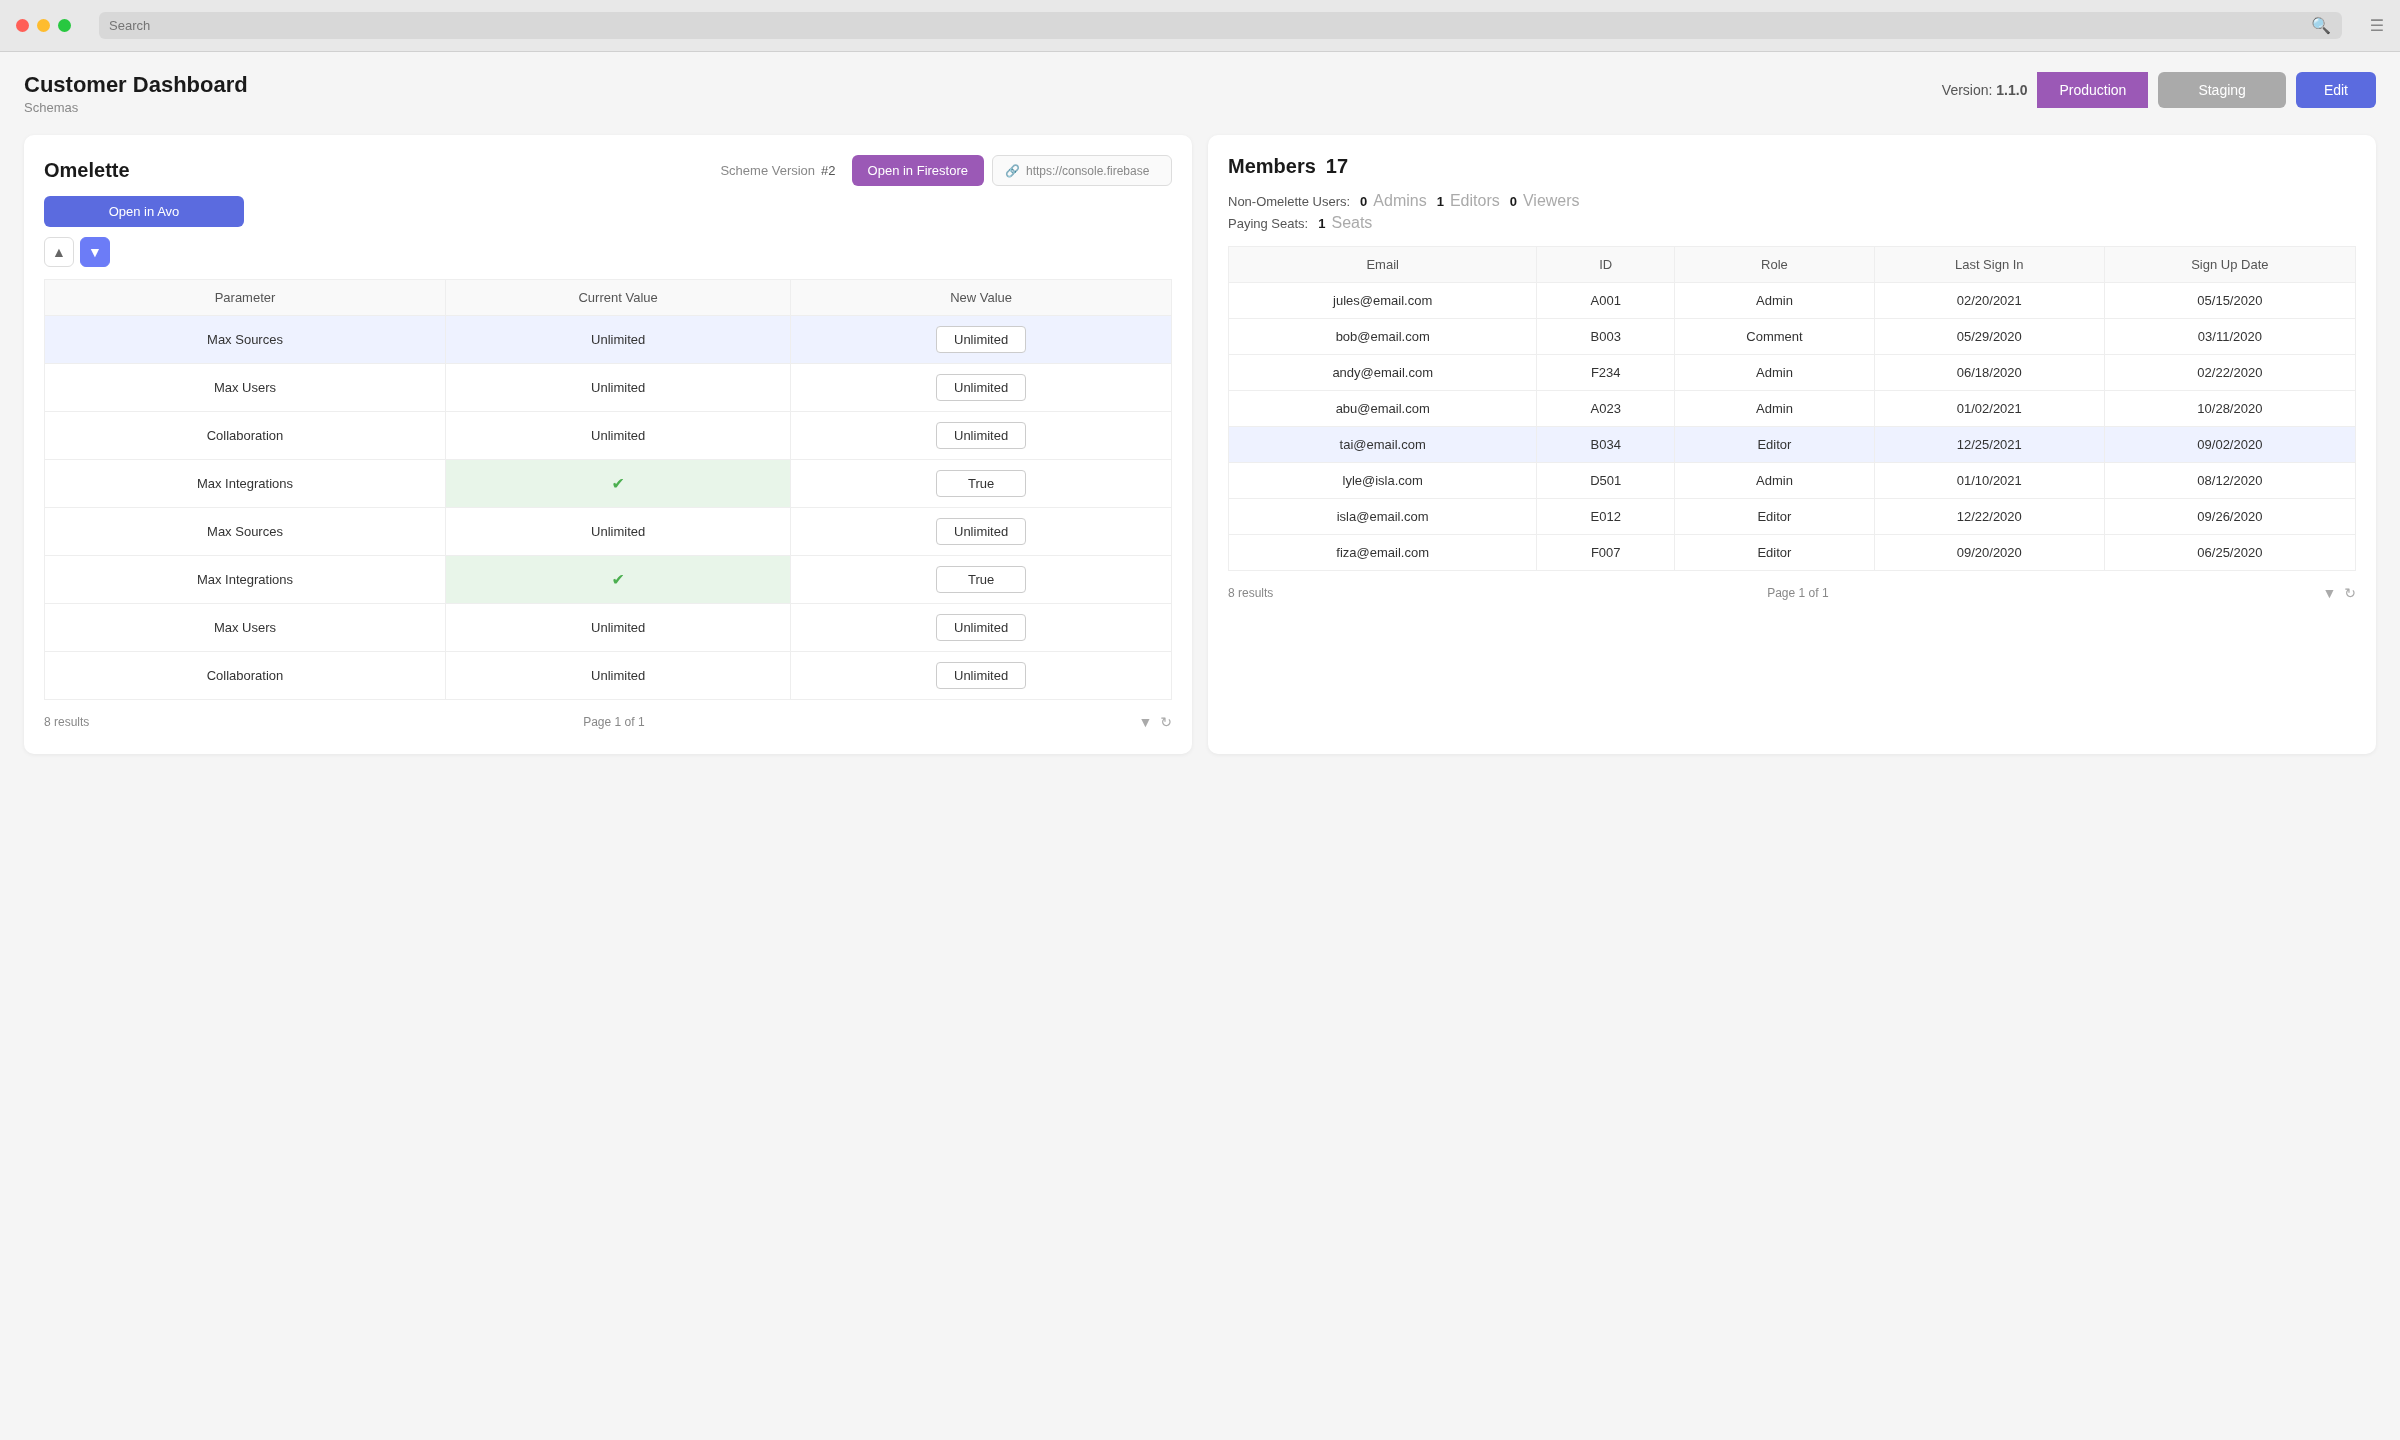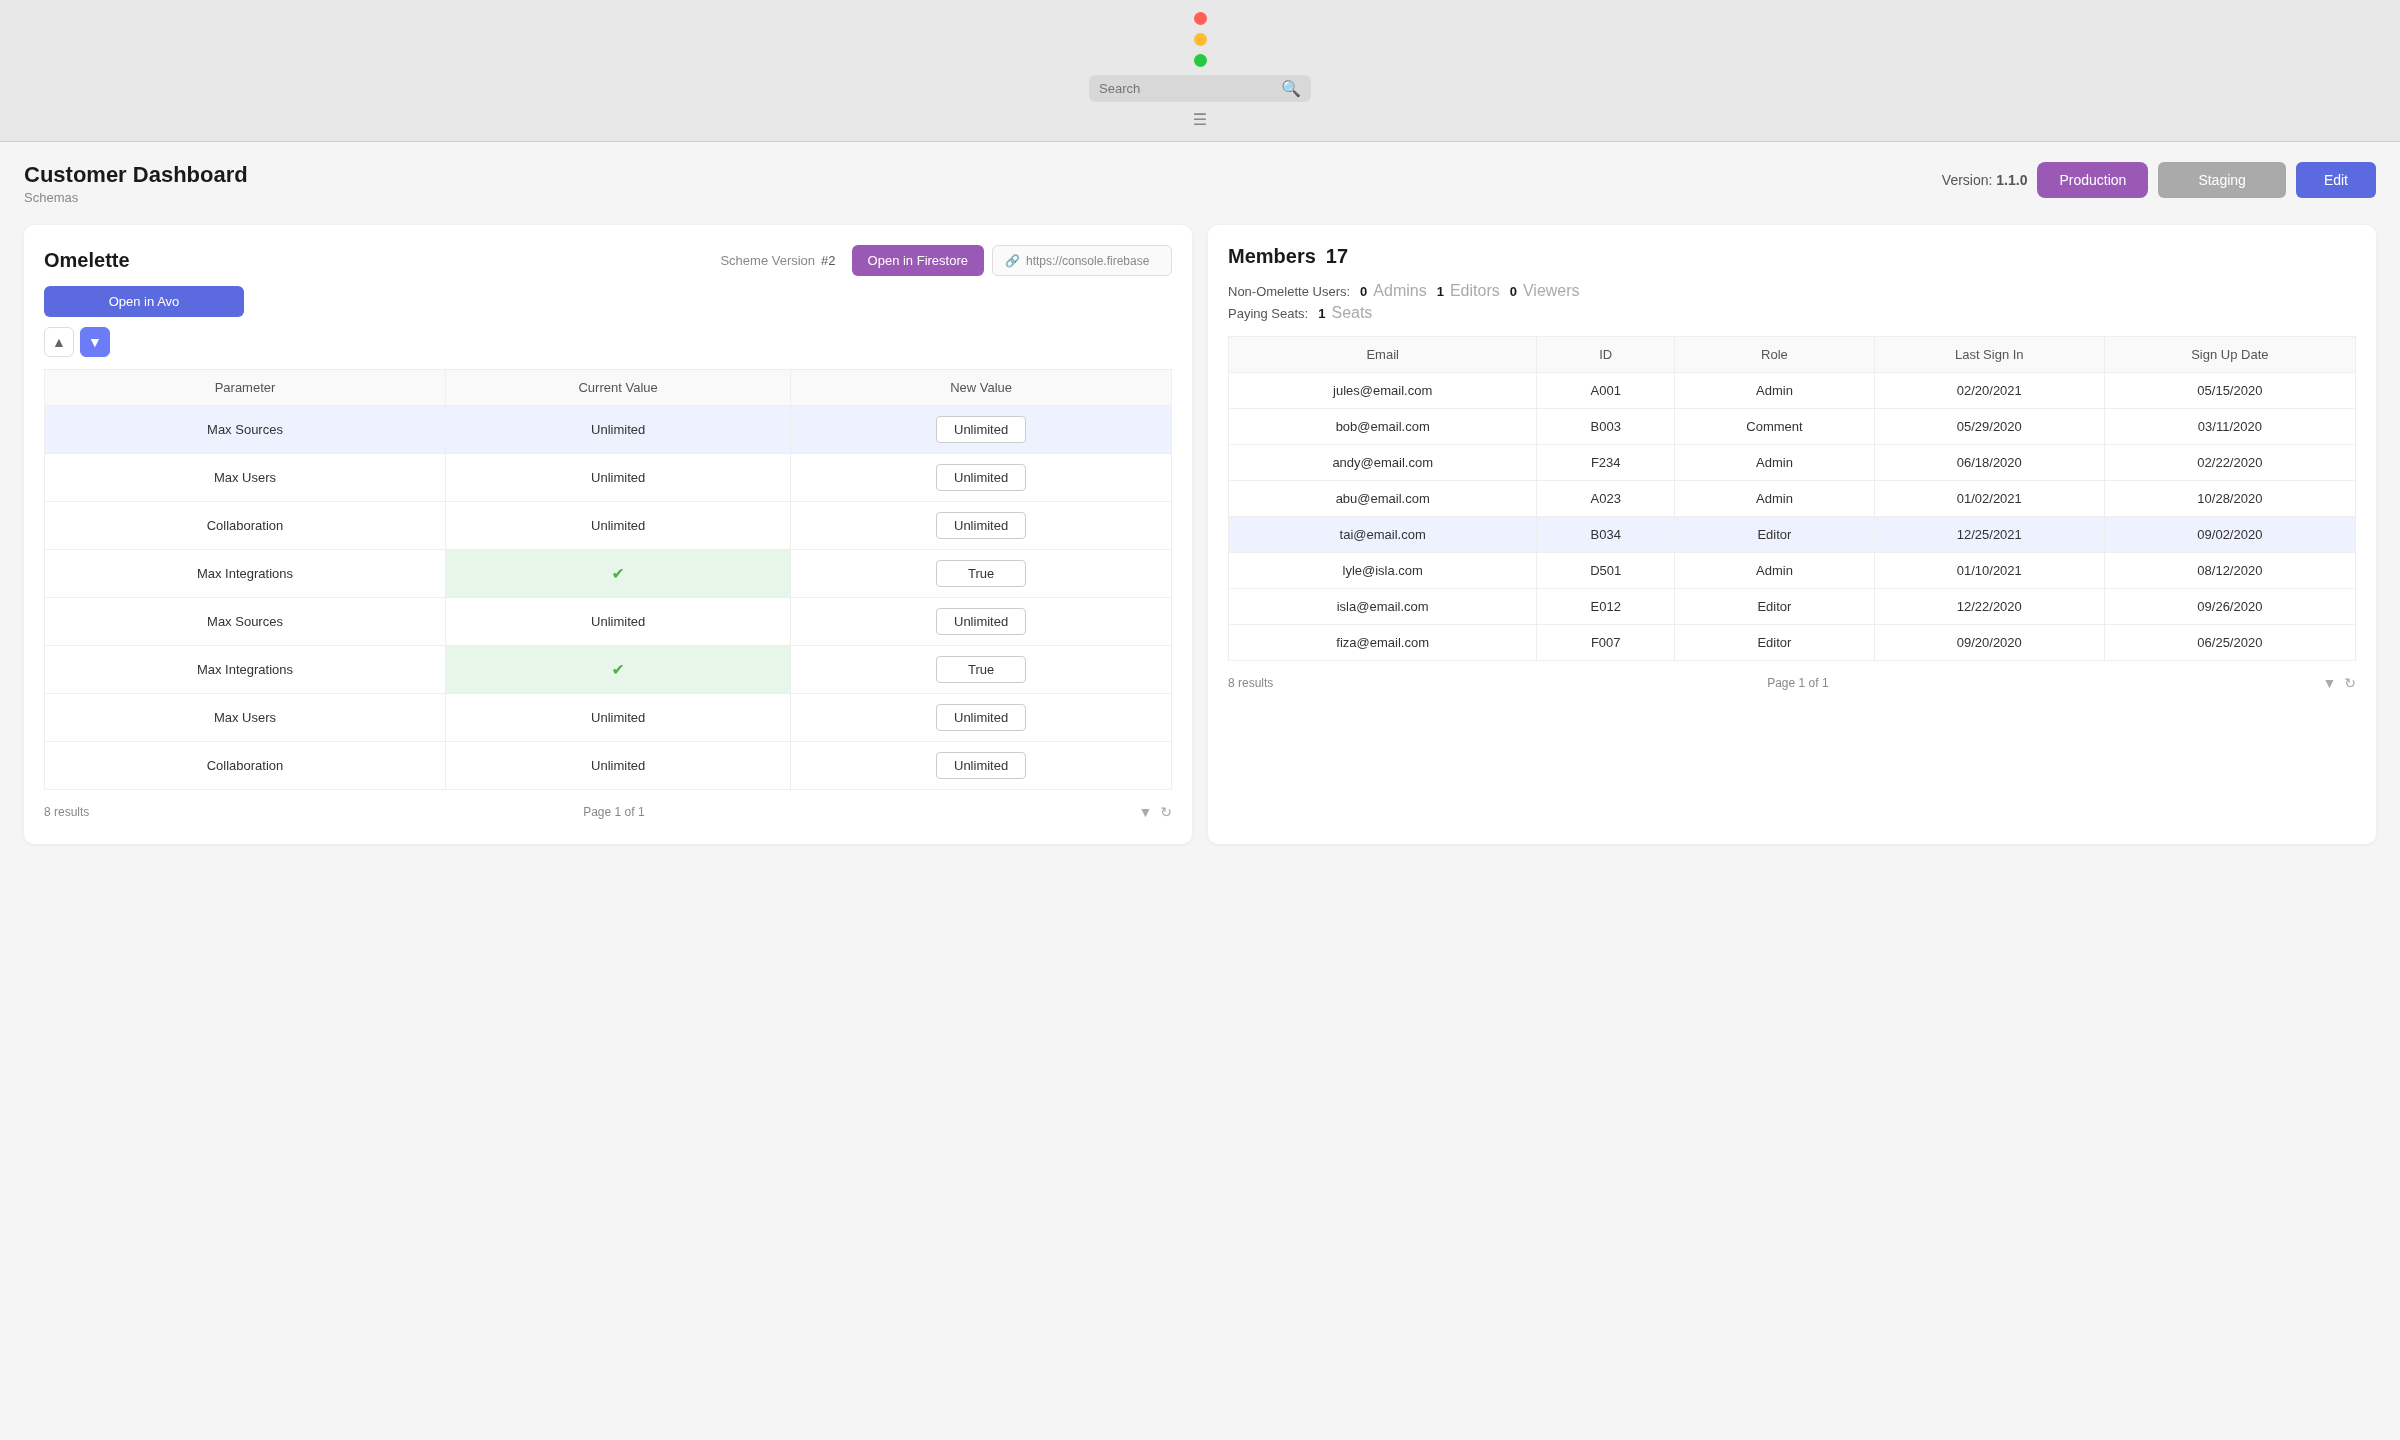--- a/index.html
+++ b/index.html
@@ -11,21 +11,20 @@
     }
 
     
     .window-chrome {
       background: #e8e8e8;
       padding: 12px 16px;
       display: flex;
       align-items: center;
       gap: 8px;
       border-bottom: 1px solid #d0d0d0;
-      flex-direction: column;
     }
     .traffic-light {
       width: 13px; height: 13px; border-radius: 50%; display: inline-block;
     }
     .traffic-red { background: #ff5f57; }
     .traffic-yellow { background: #febc2e; }
     .traffic-green { background: #28c840; }
 
     .chrome-search {
       flex: 1;
@@ -82,21 +81,21 @@
     }
     .version-label {
       font-size: 14px;
       color: #555;
     }
     .version-label strong { font-weight: 600; }
     .btn-production {
       background: #9b59b6;
       color: white;
       border: none;
-      border-radius: 8px;
+      border-radius: 0;
       padding: 10px 22px;
       font-size: 14px;
       font-weight: 500;
       cursor: pointer;
     }
     .btn-staging {
       background: #aaa;
       color: white;
       border: none;
       border-radius: 6px;

